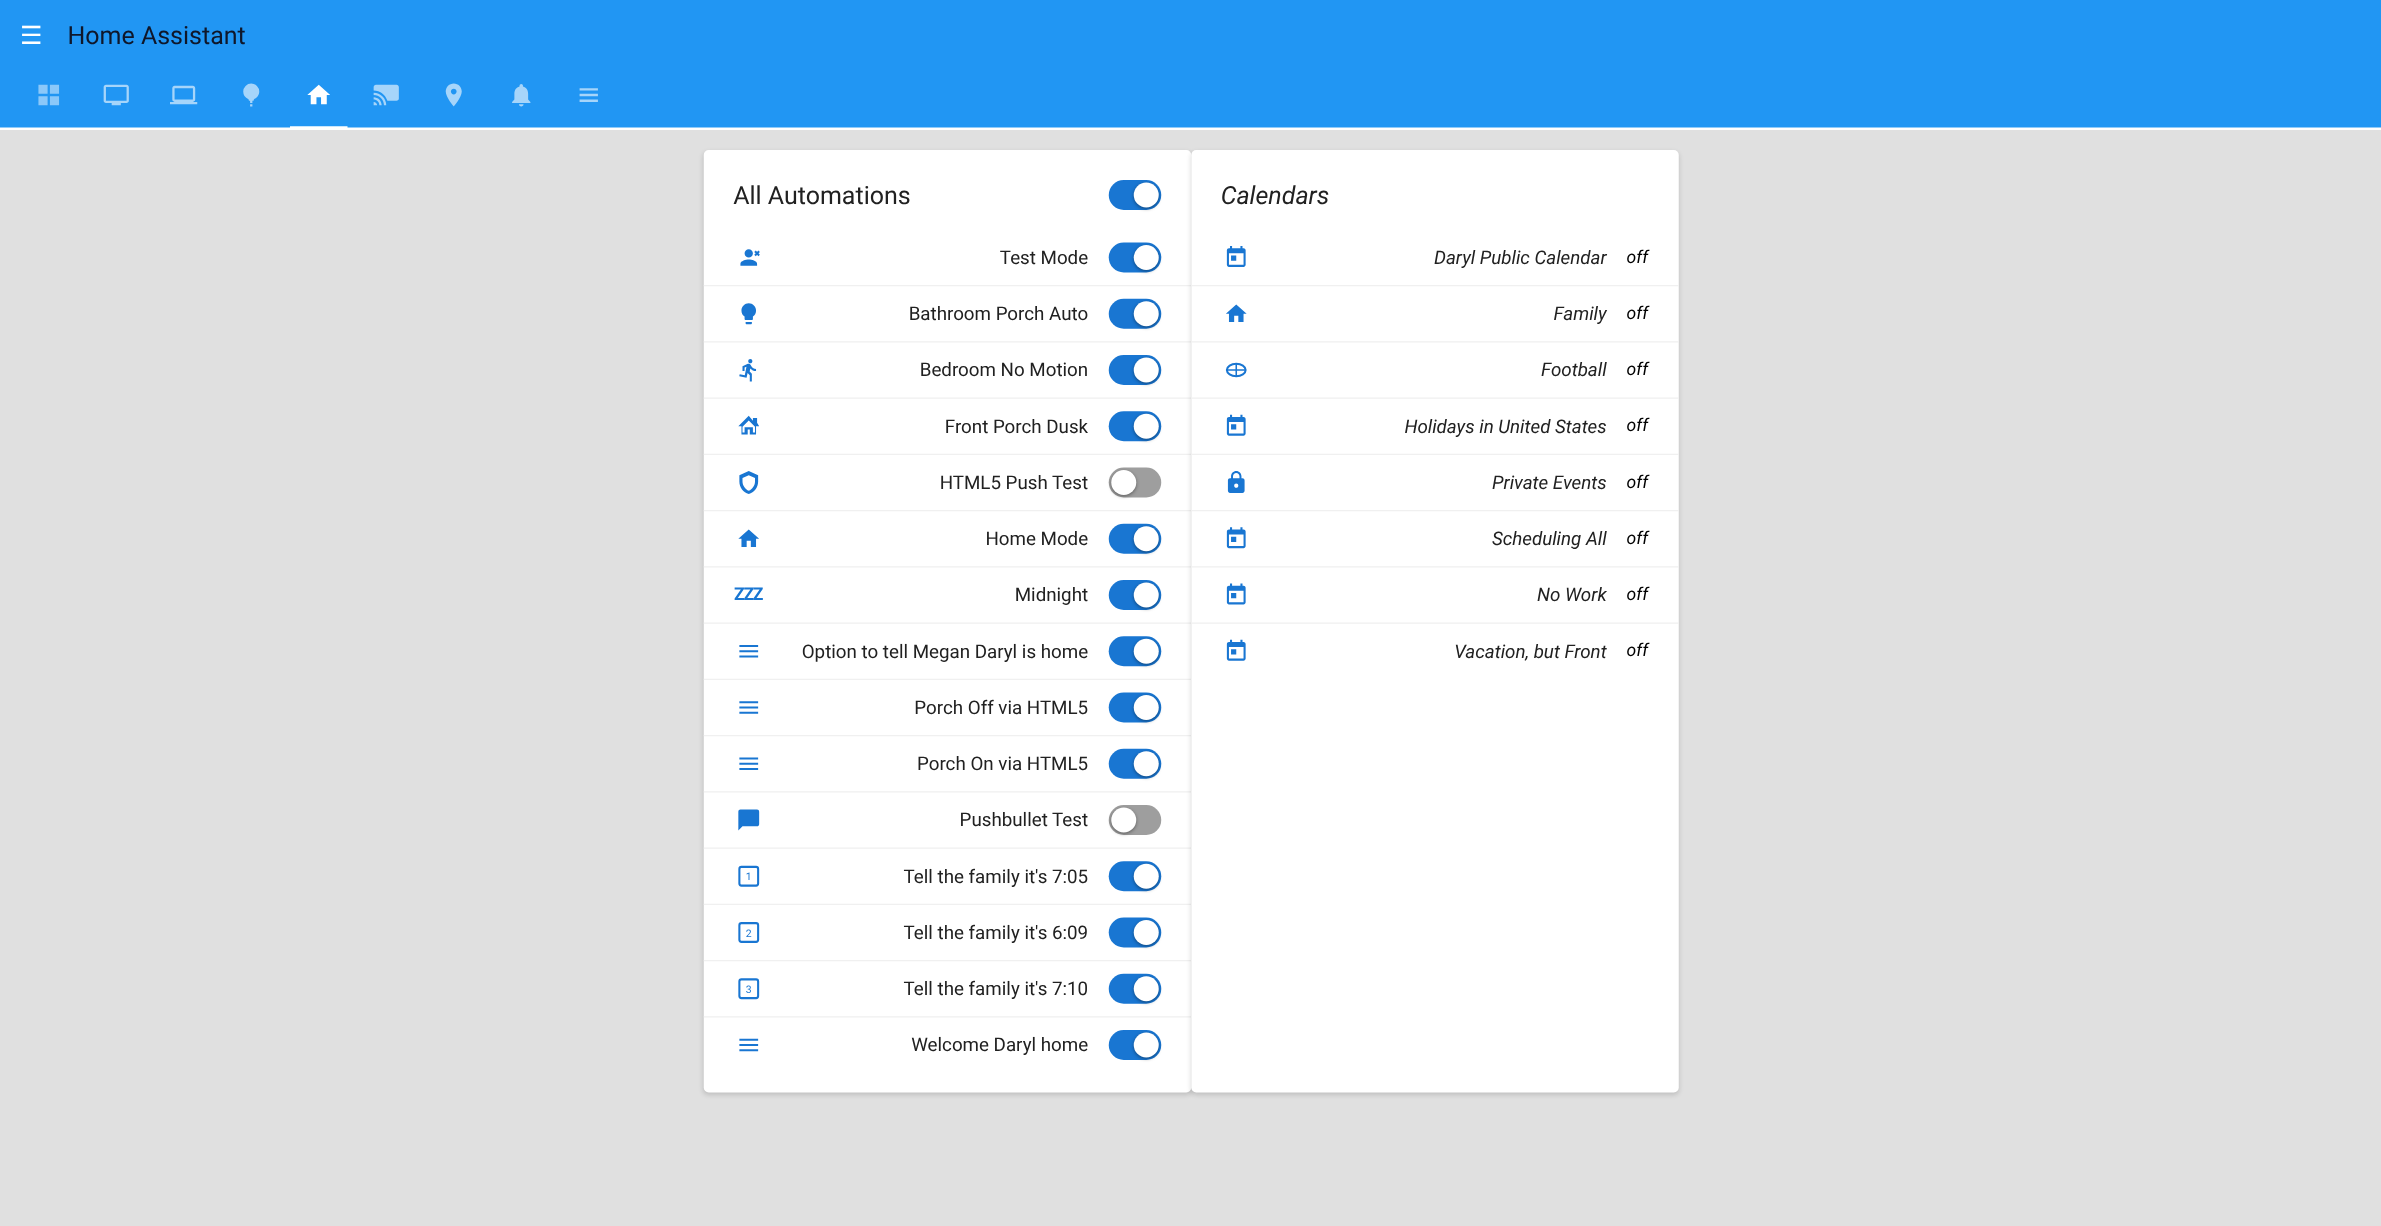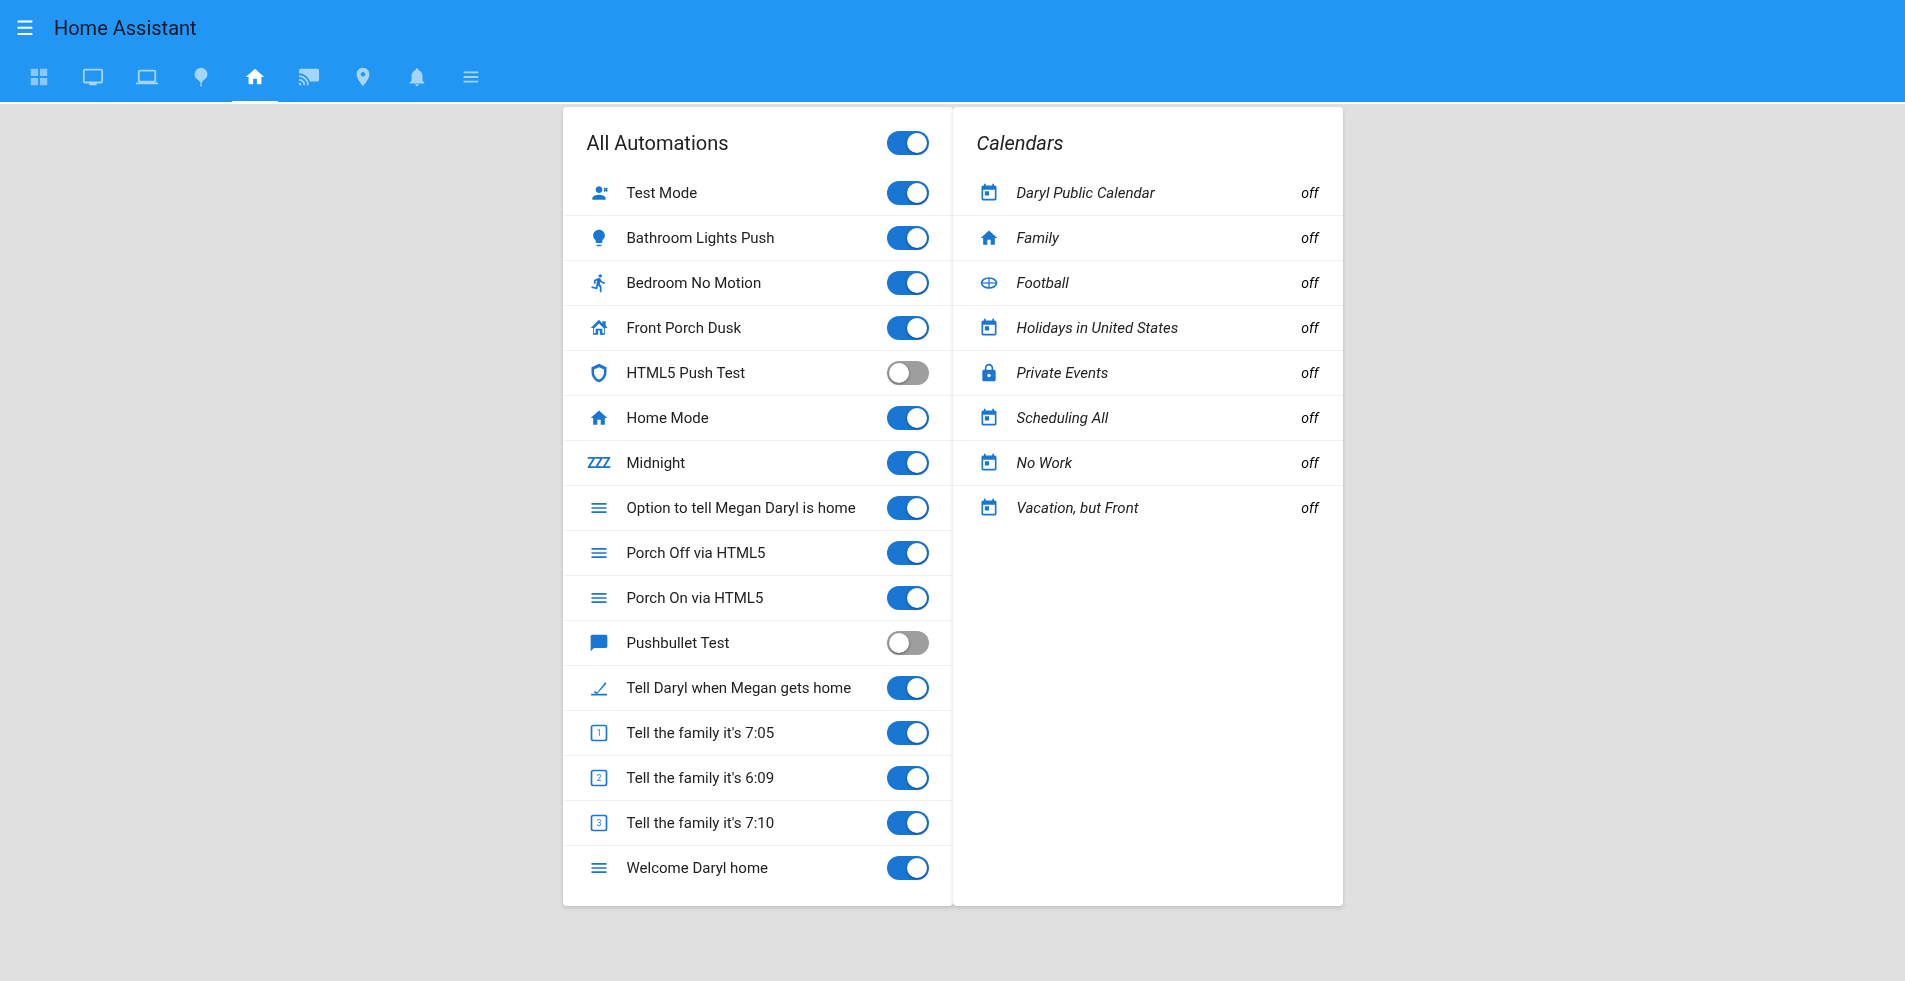--- a/index.html
+++ b/index.html
@@ -38,22 +38,23 @@
       opacity: 1;
       color: white;
       border-bottom: 2px solid white;
       margin-bottom: -2px;
     }
 
     
     .main-content {
       display: flex;
       gap: 0;
-      padding: 3px 370px 16px 370px;
+      padding: 16px 370px 16px 370px;
       justify-content: center;
+      text-align: right;
     }
 
     
     .card {
       background: white;
       border-radius: 4px;
       box-shadow: 0 2px 4px rgba(0,0,0,0.15);
       padding: 16px 0;
     }
 
@@ -214,21 +215,21 @@
           </div>
       </div>
     </div>
 
     <div class="list-row">
       <div class="row-icon">
         <svg width="20" height="20" viewBox="0 0 24 24" fill="#1976D2">
             <path d="M9 21c0 .55.45 1 1 1h4c.55 0 1-.45 1-1v-1H9v1zm3-19C8.14 2 5 5.14 5 9c0 2.38 1.19 4.47 3 5.74V17c0 .55.45 1 1 1h6c.55 0 1-.45 1-1v-2.26c1.81-1.27 3-3.36 3-5.74 0-3.86-3.14-7-7-7z"></path>
           </svg>
       </div>
-      <span class="row-label">Bathroom Lights Push</span>
+      <span class="row-label">Bathroom Porch Auto</span>
       <div class="toggle">
         <div class="toggle-track on">
             <div class="toggle-thumb"></div>
           </div>
       </div>
     </div>
 
     <div class="list-row">
       <div class="row-icon">
         <svg width="20" height="20" viewBox="0 0 24 24" fill="#1976D2">
@@ -346,33 +347,20 @@
           </svg>
       </div>
       <span class="row-label">Pushbullet Test</span>
       <div class="toggle">
         <div class="toggle-track off">
             <div class="toggle-thumb"></div>
           </div>
       </div>
     </div>
 
-    <div class="list-row">
-      <div class="row-icon">
-        <svg width="20" height="20" viewBox="0 0 24 24" fill="#1976D2">
-            <path d="M2.5 19h19v2h-19v-2zm7.18-1.73L7 15.54 5.5 17l4.18 2.27L21 6.5 19.5 5z"></path>
-          </svg>
-      </div>
-      <span class="row-label">Tell Daryl when Megan gets home</span>
-      <div class="toggle">
-        <div class="toggle-track on">
-            <div class="toggle-thumb"></div>
-          </div>
-      </div>
-    </div>
 
     <div class="list-row">
       <div class="row-icon">
         <svg width="20" height="20" viewBox="0 0 24 24" fill="#1976D2">
             <rect x="3" y="3" width="18" height="18" rx="2" ry="2" fill="none" stroke="#1976D2" stroke-width="2"></rect>
             <text x="12" y="16" text-anchor="middle" font-size="10" fill="#1976D2">1</text>
           </svg>
       </div>
       <span class="row-label">Tell the family it's 7:05</span>
       <div class="toggle">

